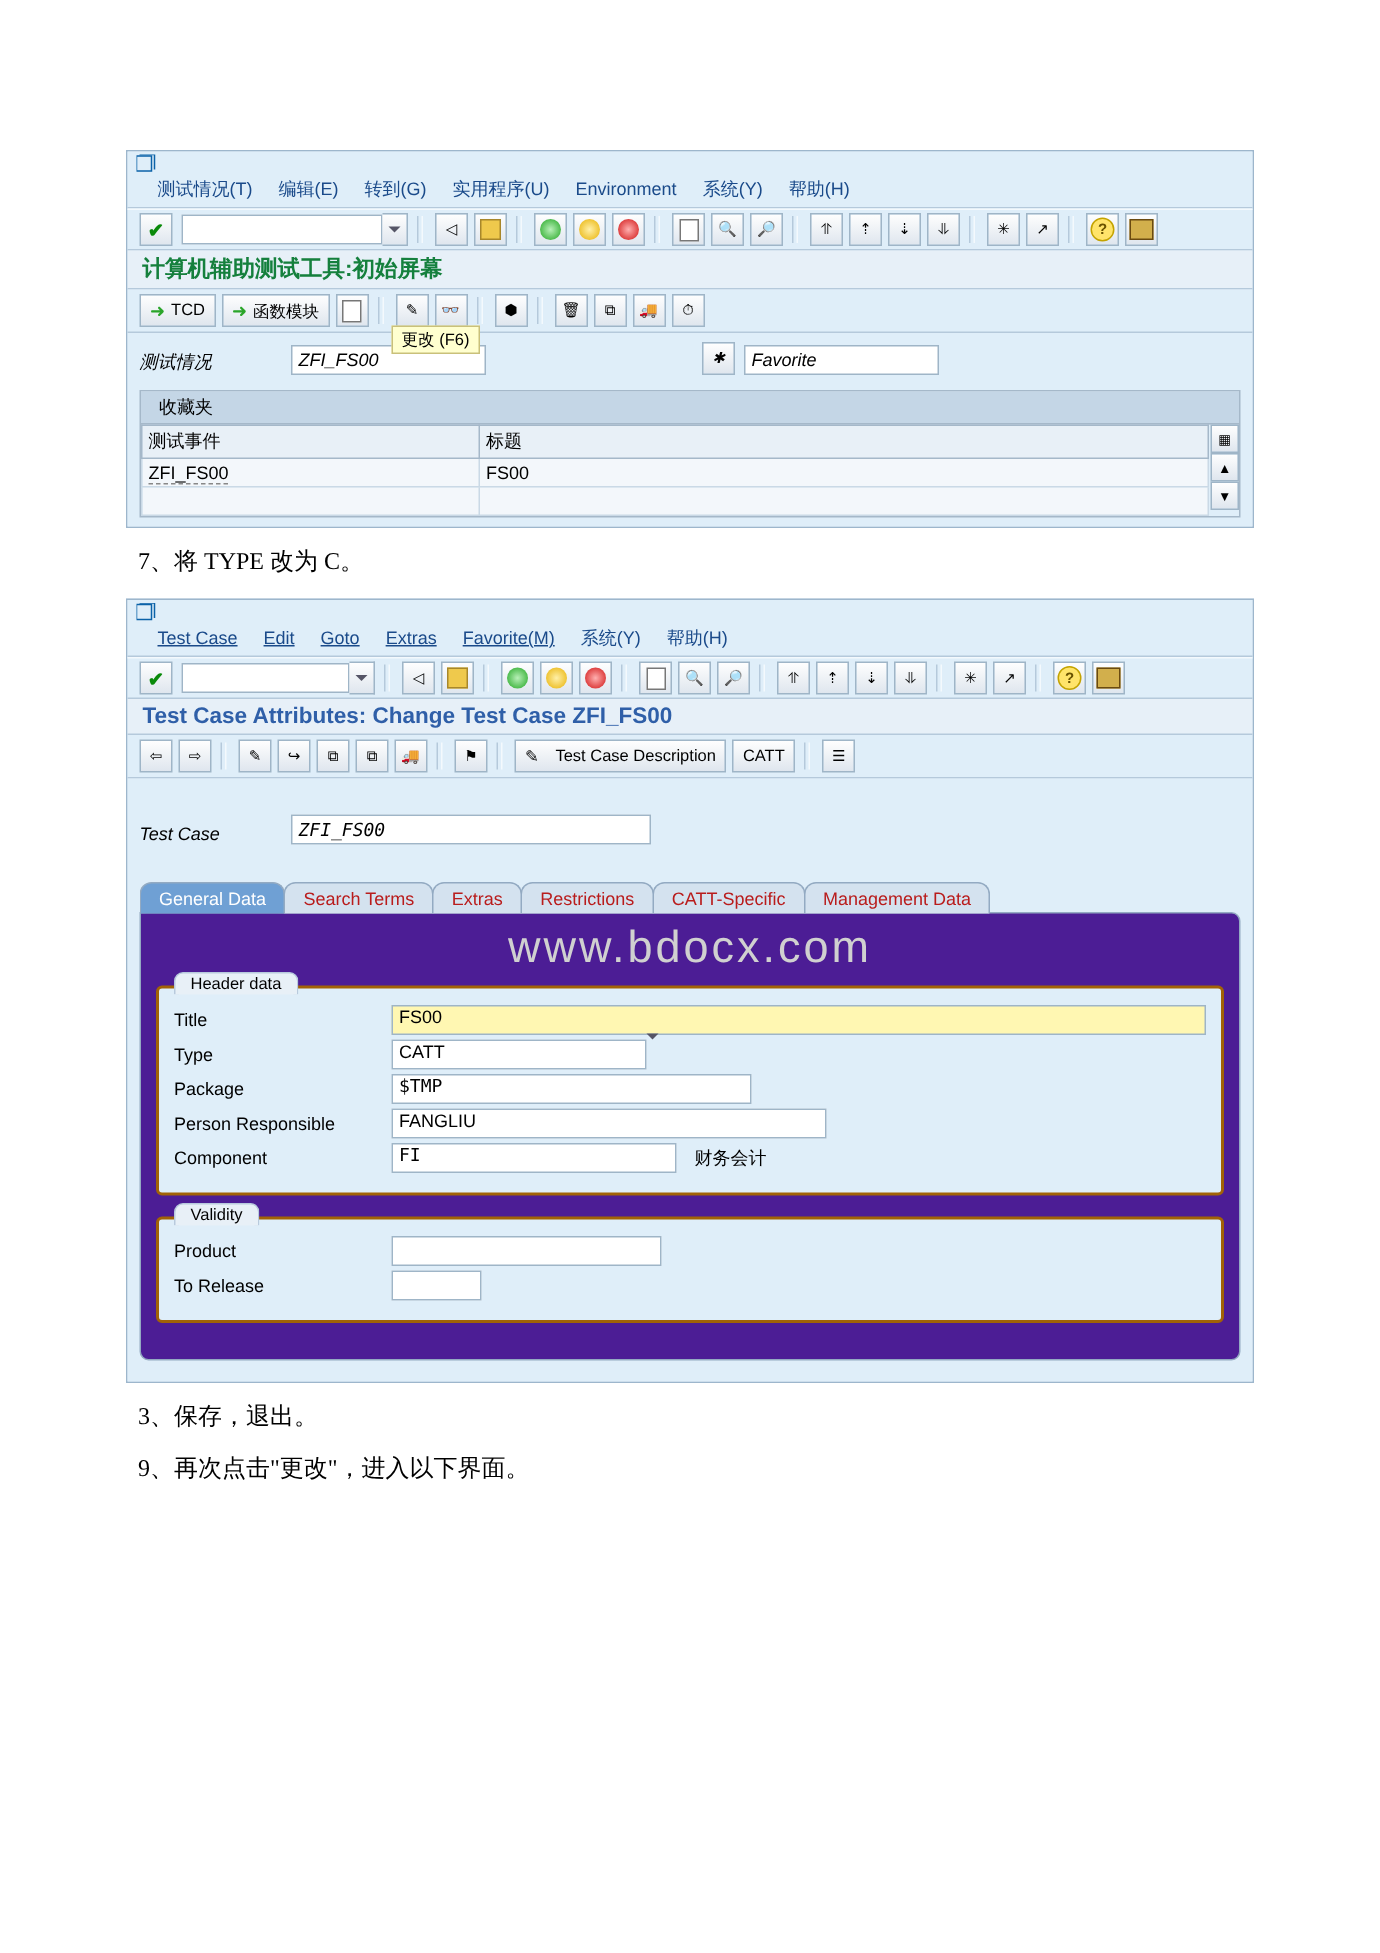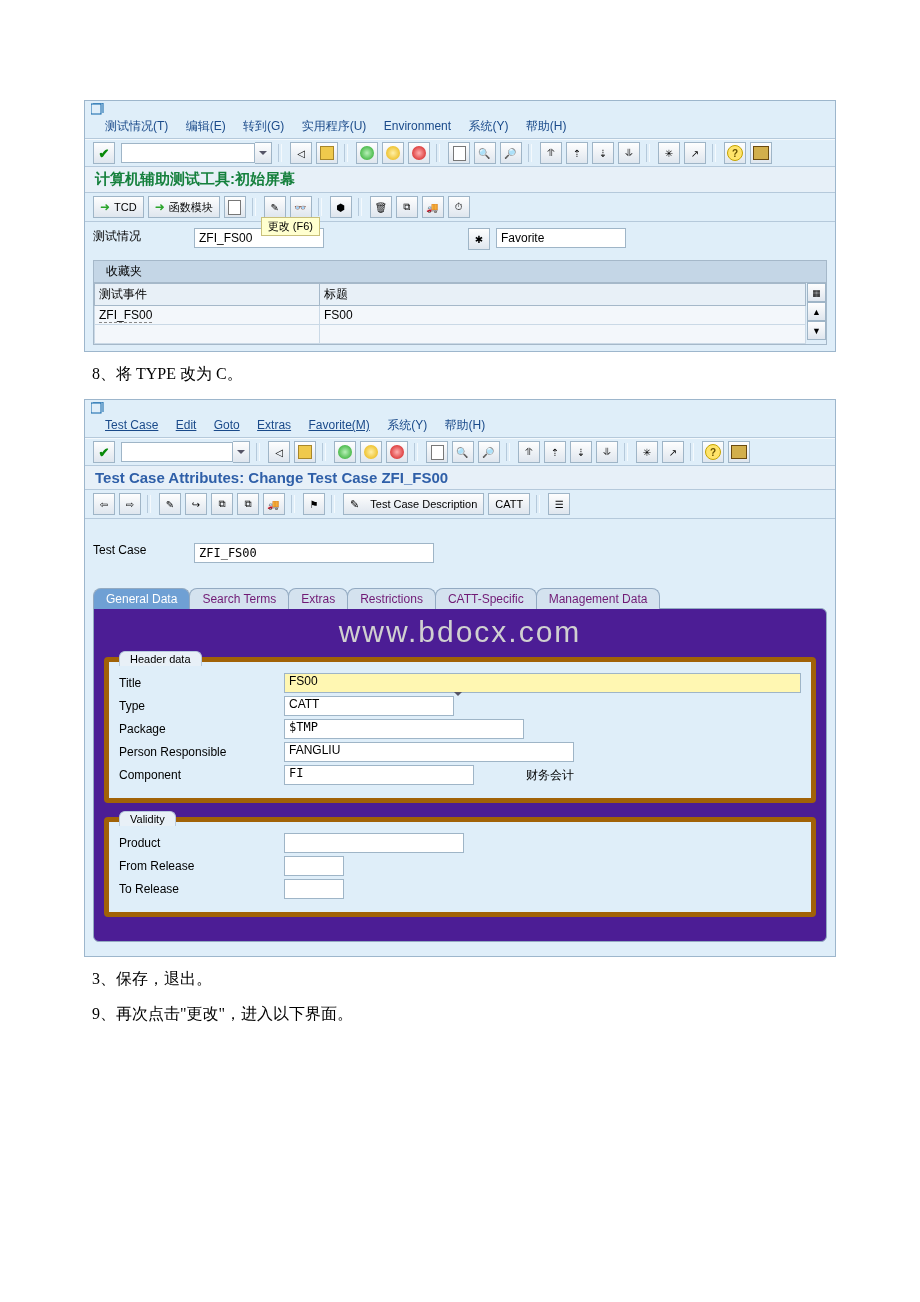--- a/index.html
+++ b/index.html
@@ -76,21 +76,21 @@
 .app-toolbar{
   display:flex;align-items:center;background:#dfeef9;padding:3px 6px;border-bottom:1px solid #b5c9db;gap:2px;
 }
 .btn-bev{
   display:flex;align-items:center;height:20px;padding:0 6px;background:linear-gradient(#fefefe,#dfe6ee);border:1px solid #9fb5c7;margin-left:2px;font-size:11px;gap:4px;
 }
 .arrow-r{color:#2aa52a;font-size:12px;}
 .body-area{
   background:#dfeef9;padding:6px 8px;
 }
-.row{display:flex;align-items:flex-start;gap:6px;margin-bottom:4px;}
+.row{display:flex;align-items:flex-end;gap:6px;margin-bottom:4px;font-style:italic;}
 .lbl{font-size:12px;width:95px;}
 .field{
   height:18px;background:#fff;border:1px solid #9fb5c7;padding:0 4px;display:flex;align-items:center;font-size:12px;
 }
 .yellow-tip{
   background:#ffffcf;border:1px solid #c9c07a;padding:1px 6px;font-size:11px;
 }
 .favorites{
   margin-top:10px;border:1px solid #a5b8c9;
 }
@@ -114,38 +114,38 @@
 .title-bar2{
   color:#2f5fa8;font-size:15px;font-weight:bold;
 }
 .tabs-row{
   margin:8px 0 0 0;
   display:flex;align-items:flex-end;gap:0;
 }
 .tab{
   border:1px solid #93aac2;border-bottom:none;
   border-radius:8px 8px 0 0;
-  padding:3px 12px;font-size:12px;background:#d4e2ef;color:#701a75;
+  padding:3px 12px;font-size:12px;background:#d4e2ef;color:#b91c1c;
   position:relative;top:1px;margin-right:-1px;
 }
 .tab.sel{background:#6fa0d4;color:#fff;z-index:2;}
 .tab-panel{
   border:1px solid #93aac2;border-radius:0 6px 6px 6px;
   background:#4c1d95;padding:10px;
 }
 .group{
-  border:5px solid #a16207;border-radius:4px;padding:8px 10px 10px 10px;margin-bottom:14px;background:#dfeef9;
+  border:2px solid #a16207;border-radius:4px;padding:8px 10px 10px 10px;margin-bottom:14px;background:#dfeef9;
   position:relative;
 }
 .group-tab{
   position:absolute;top:-11px;left:10px;
   background:#e8f0f7;border:1px solid #b8cadd;border-bottom:none;
   border-radius:6px 6px 0 0;padding:1px 10px;font-size:11px;
 }
-.form-row{display:flex;align-items:center;gap:20px;margin:3px 0;}
+.form-row{display:flex;align-items:center;gap:0;margin:3px 0;}
 .form-lbl{width:145px;font-size:12px;}
 .form-input{height:18px;background:#fff;border:1px solid #9fb5c7;padding:0 4px;font-size:12px;}
 .form-input.yellow{background:#fff7b2;}
 .wm{
   position:relative;
   text-align:center;
   color:#d0d0d0;
   font-size:30px;
   letter-spacing:2px;
   font-family:Arial,sans-serif;
@@ -298,21 +298,21 @@
         <div class="side-icons">
           <div class="side-btn">▦</div>
           <div class="side-btn">▲</div>
           <div class="side-btn">▼</div>
         </div>
       </div>
     </div>
   </div>
 </div>
 
-<div class="text-step">8、将 TYPE 改为 C。</div>
+<div class="text-step">7、将 TYPE 改为 C。</div>
 
 <div class="screenshot">
   <div class="menu-bar">
     <span class="doc-icon">
       <svg width="14" height="12" viewBox="0 0 14 12">
             <rect x="0" y="1" width="10" height="10" fill="none" stroke="#0b62a8"></rect>
             <path d="M2 0h10v10" fill="none" stroke="#0b62a8"></path>
           </svg>
     </span>
     <div class="menu-items">
@@ -440,24 +440,20 @@
         </div>
       </div>
 
       <div class="group">
         <div class="group-tab">Validity</div>
         <div class="form-row">
           <div class="form-lbl">Product</div>
           <div class="form-input" style="width:170px;"></div>
         </div>
         <div class="form-row">
-          <div class="form-lbl">From Release</div>
-          <div class="form-input" style="width:50px;"></div>
-        </div>
-        <div class="form-row">
           <div class="form-lbl">To Release</div>
           <div class="form-input" style="width:50px;"></div>
         </div>
       </div>
     </div>
   </div>
 </div>
 
 <div class="text-step">3、保存，退出。</div>
 <div class="text-step">9、再次点击"更改"，进入以下界面。</div>

